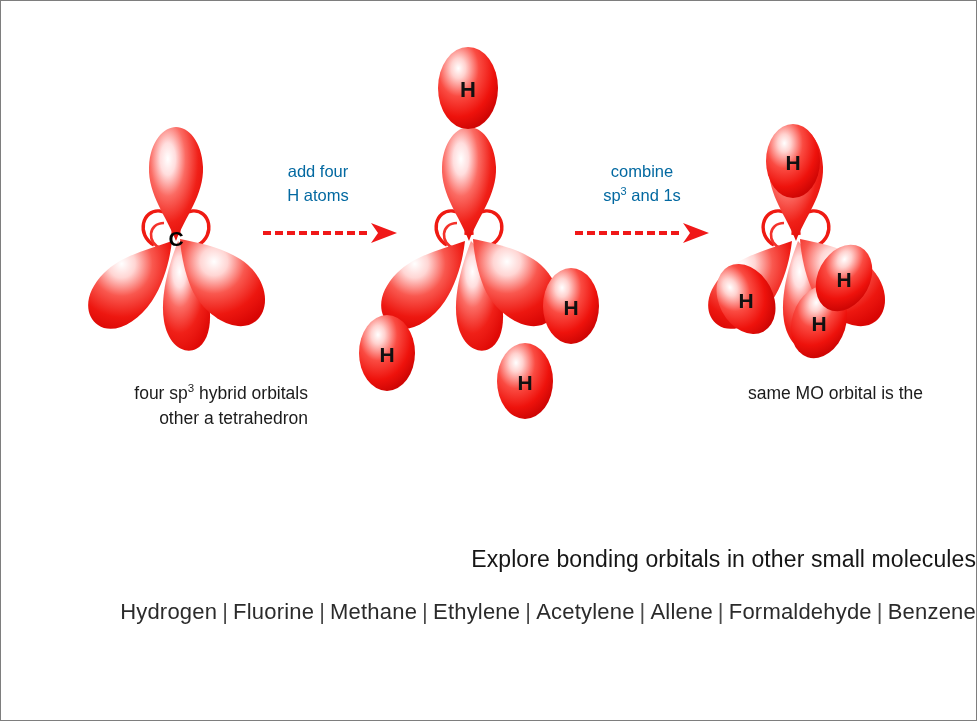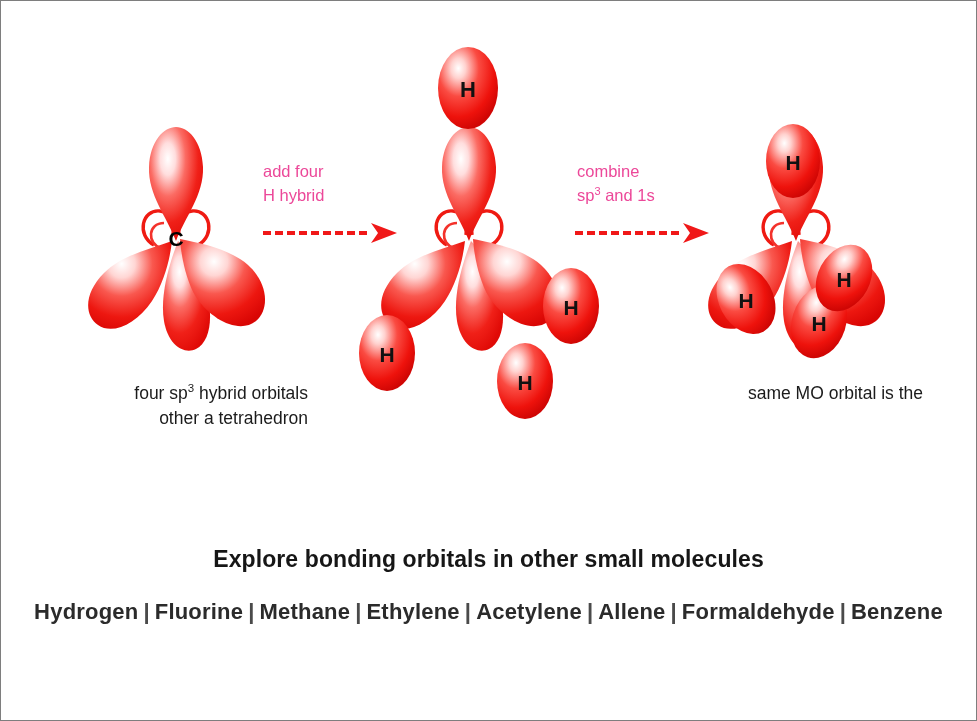--- a/index.html
+++ b/index.html
@@ -40,37 +40,37 @@
     line-height: 25px;
     white-space: nowrap;
   }
   .cap sup {
     font-size: 11.5px;
     vertical-align: super;
     line-height: 0;
   }
   .arrow-label {
     position: absolute;
-    color: #ec4899;
+    text-align: center;
+    color: #0369a1;
     font-size: 16.5px;
     line-height: 24px;
     white-space: nowrap;
   }
   .arrow-label sup {
     font-size: 11px;
     vertical-align: super;
     line-height: 0;
   }
   .bottom-block {
     position: absolute;
     left: 0;
     top: 545px;
     width: 975px;
-    text-align: center;
-    font-weight: bold;
+    text-align: right;
   }
   .explore-title {
     font-family: "Liberation Sans", sans-serif;
     font-size: 23px;
     color: #161616;
     letter-spacing: 0.1px;
   }
   .links-row {
     margin-top: 26px;
     font-size: 22px;
@@ -213,21 +213,21 @@
       </g>
 
       <g>
         <ellipse cx="843" cy="277" rx="26" ry="35" fill="url(#hGrad)" transform="rotate(28 843 277)"></ellipse>
         <text x="843" y="286" text-anchor="middle" font-family="Liberation Sans, sans-serif" font-size="21" font-weight="bold" fill="#111111">H</text>
       </g>
     </svg>
 
     <div class="arrow-label" style="left:262px; top:158px; width:110px;">
       <div>add four</div>
-      <div>H hybrid</div>
+      <div>H atoms</div>
     </div>
 
     <div class="arrow-label" style="left:576px; top:158px; width:130px;">
       <div>combine</div>
       <div>
         <span>sp</span><sup>3</sup><span> and 1s</span>
       </div>
     </div>
 
     <div class="cap" style="left:45px; top:380px; width:262px;">

